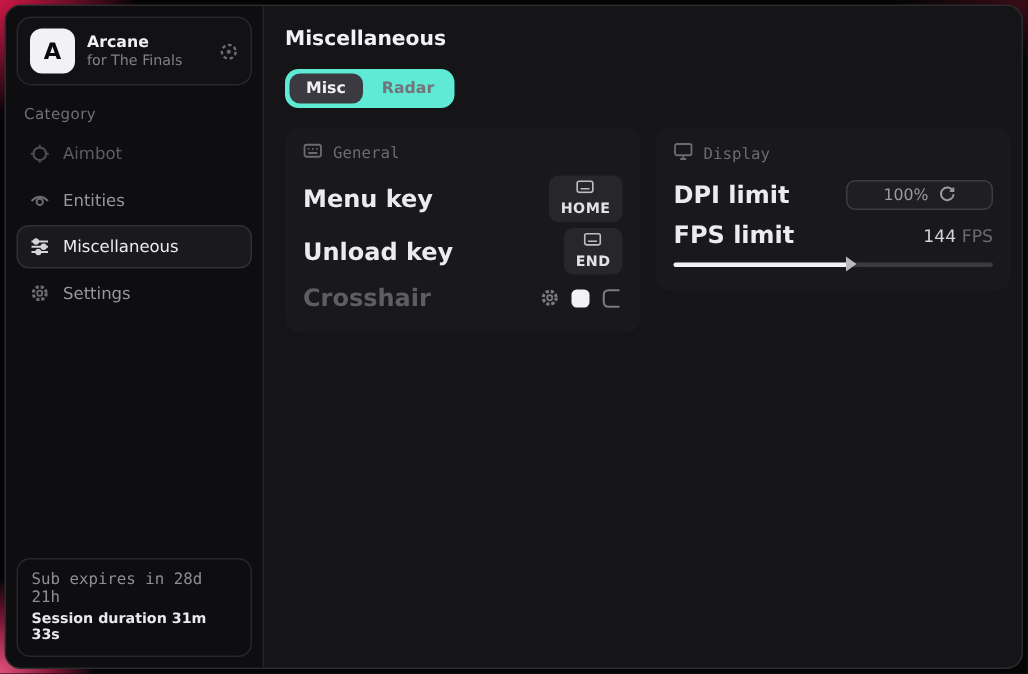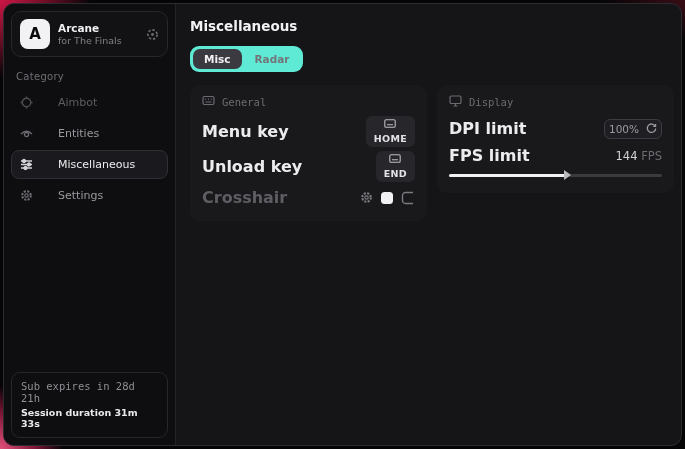--- a/index.html
+++ b/index.html
@@ -46,21 +46,21 @@
   .brand-text { flex:1; line-height:1.25; }
   .brand-name { color:#f0f0f3; font-size:10.5px; font-weight:bold; }
   .brand-sub { color:#808086; font-size:9.5px; }
   .brand-gear { color:#6b6b71; display:flex; }
   .category {
     color:#6f6f75; font-size:10px; letter-spacing:.3px;
     margin:14px 12px 6px 12px;
   }
   .nav { display:flex; flex-direction:column; gap:2px; padding:0 7px; }
   .nav-item {
-    display:flex; align-items:flex-end; gap:25px;
+    display:flex; align-items:flex-end; gap:9px;
     padding:7px 8px; border-radius:8px;
     border:1px solid transparent;
     color:#98989e; font-size:11px;
   }
   .nav-item.dim { color:#5d5d63; }
   .nav-item.dim .nicon { color:#4c4c52; }
   .nav-item.selected {
     background:#1a1a1e; border-color:#2f2f35; color:#ececef;
   }
   .nav-item.selected .nicon { color:#d5d5d9; }
@@ -117,21 +117,21 @@
   .key-btn .kicon { color:#bdbdc2; display:flex; }
   .crosshair-controls { display:flex; align-items:center; gap:8px; }
   .swatch {
     width:12px; height:12px; border-radius:3.5px; background:#f2f2f4;
   }
   .gear-muted { color:#7a7a80; display:flex; }
   .bracket { color:#7a7a80; display:flex; }
   .dpi-ctl {
     display:inline-flex; align-items:center; gap:7px;
     background:#1f1f23; border:1px solid #3c3c42; border-radius:6px;
-    padding:3px 4px; color:#9a9aa0; font-size:10.5px;
+    padding:3px 24px; color:#9a9aa0; font-size:10.5px;
   }
   .dpi-ctl .ricon { color:#9a9aa0; display:flex; }
   .fps-value { font-size:11.5px; font-weight:normal; }
   .fps-num { color:#d3d3d7; }
   .fps-unit { color:#6b6b71; }
   .slider { position:relative; height:12px; margin-top:2px; display:flex; align-items:center; }
   .slider-track {
     position:absolute; left:0; right:0; height:3px; border-radius:2px;
     background:#3a3a3f;
   }

